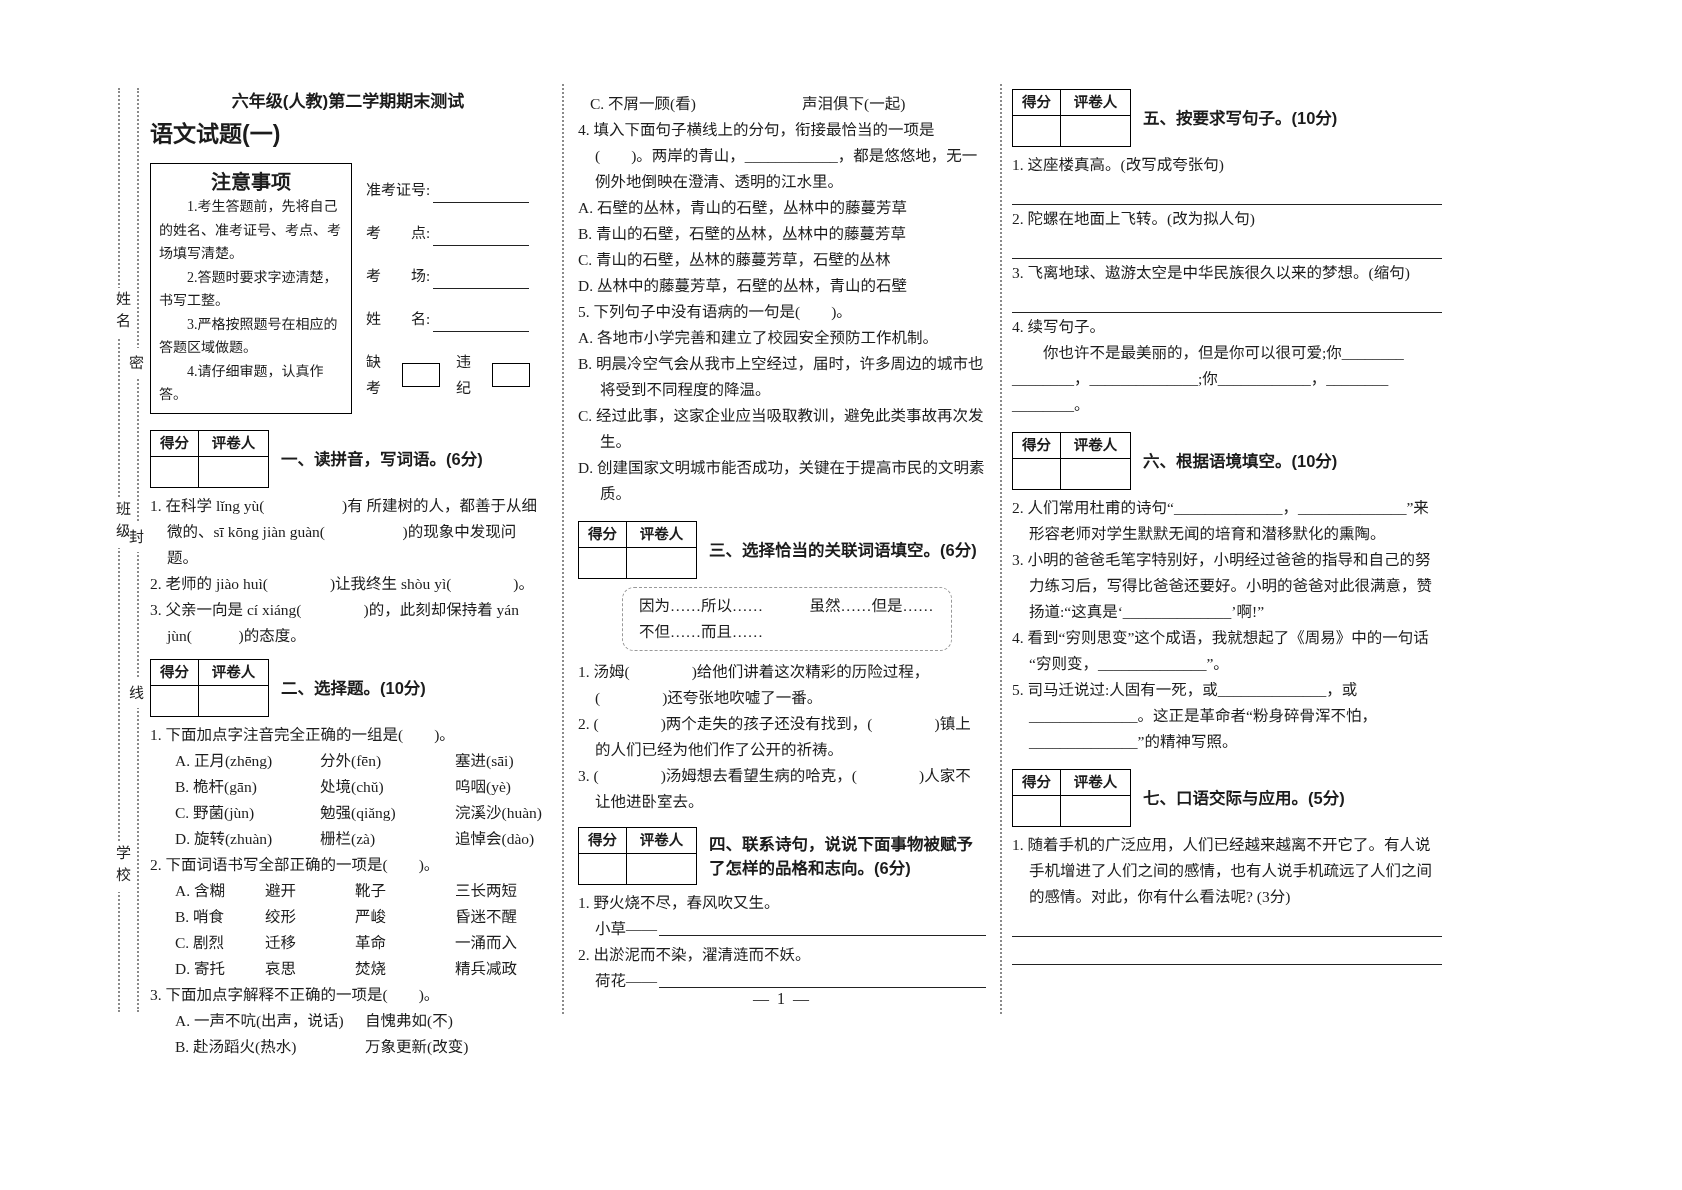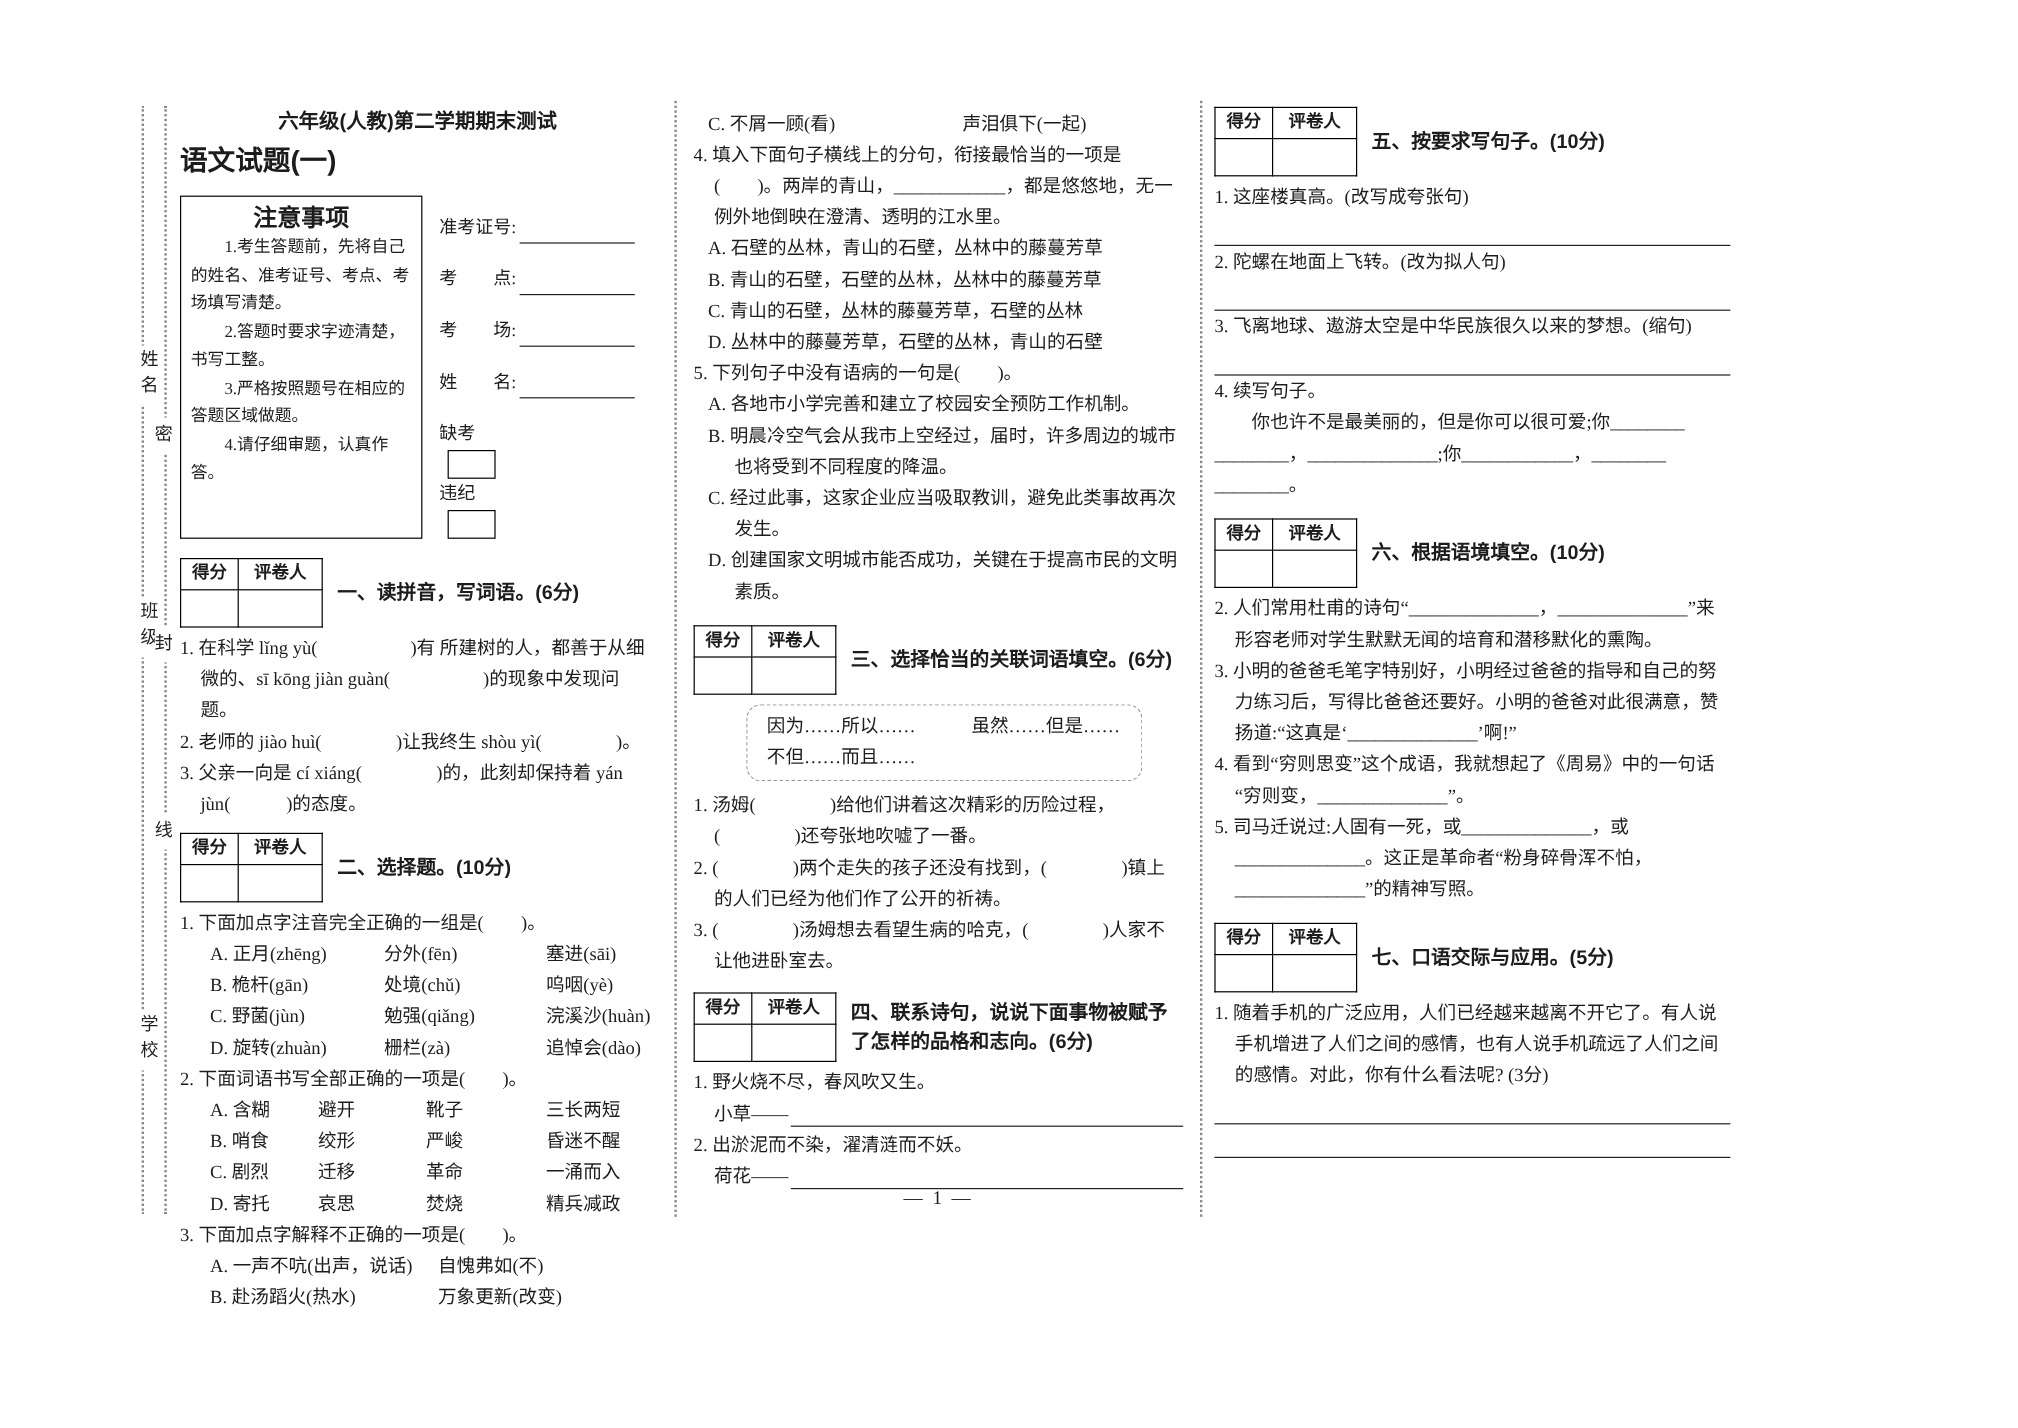--- a/index.html
+++ b/index.html
@@ -31,46 +31,46 @@
               font-family:"Liberation Sans","DejaVu Sans",sans-serif; }
 
   .notice-row { display:flex; margin-top:12px; }
   .notice-box { width:202px; border:1.5px solid #000; padding:5px 8px 6px; font-size:14px; line-height:23.5px; }
   .notice-title { text-align:center; font-weight:bold; font-size:20px; line-height:26px;
                   font-family:"Liberation Sans","DejaVu Sans",sans-serif; }
   .notice-box p { text-indent:2em; }
   .fields { flex:1; padding:14px 0 0 14px; font-size:15px; }
   .field { display:flex; align-items:flex-end; margin-bottom:17px; }
   .fld-ln { flex:1; max-width:96px; border-bottom:1px solid #222; height:17px; margin-left:3px; }
-  .flags { display:flex; margin-top:4px;flex-direction:column; }
+  .flags { display:flex; align-items:center; margin-top:4px; }
   .flag-box { width:40px; height:24px; border:1.5px solid #000; margin:0 16px 0 7px; }
 
   .sec-head { display:flex; align-items:center; gap:12px; margin:10px 0 5px; }
   .score-tbl { border-collapse:collapse; text-align:center; flex:none; }
   .score-tbl td { border:1.5px solid #000; font-size:14.5px; font-weight:bold; line-height:25px;
                   font-family:"Liberation Sans","DejaVu Sans",sans-serif; }
   .score-tbl .sc { width:48px; } .score-tbl .gr { width:70px; }
   .score-tbl .blank-row td { height:31px; }
   .sec-title { font-weight:bold; font-size:16.5px; line-height:24px; flex:1;
                font-family:"Liberation Sans","DejaVu Sans",sans-serif; }
 
   .q { padding-left:17px; text-indent:-17px; overflow-wrap:break-word; }
-  .opt { margin-left:12px; padding-left:22px; text-indent:-22px; overflow-wrap:break-word; }
+  .opt { padding-left:22px; text-indent:-22px; overflow-wrap:break-word; }
   .g3,.g4,.g2a,.g2b { display:grid; }
   .g3 { grid-template-columns:145px 135px 1fr; padding-left:25px; }
   .g4 { grid-template-columns:90px 90px 100px 1fr; padding-left:25px; }
   .g2a { grid-template-columns:190px 1fr; padding-left:25px; }
   .g2b { grid-template-columns:212px 1fr; padding-left:12px; }
 
   .bank { border:1.6px dashed #999; border-radius:12px; width:330px; margin:8px 0 8px 44px; padding:5px 16px; }
   .indent2 { text-indent:2em; overflow-wrap:break-word; }
   .plain { overflow-wrap:break-word; }
 
   .ans-line { border-bottom:1.3px solid #222; height:27px; margin-bottom:1px; }
-  .prompt-row { display:flex; align-items:center; padding-left:17px; }
+  .prompt-row { display:flex; align-items:flex-start; padding-left:17px; }
   .fill { flex:1; border-bottom:1.3px solid #222; height:20px; margin-left:2px; }
 
   .page-num { position:absolute; left:578px; width:408px; top:986px; text-align:center; font-size:16px; letter-spacing:2px; }
 </style>
 </head>
 <body>
 
 <div class="paper">
 
   <div class="vline v1"></div>

